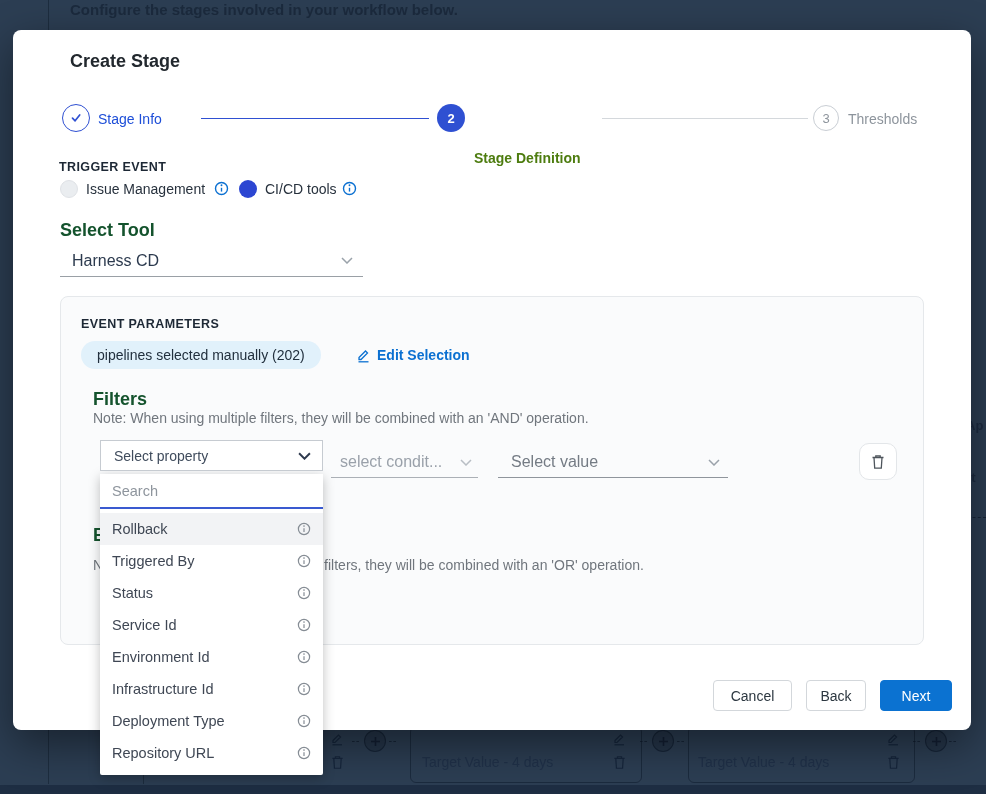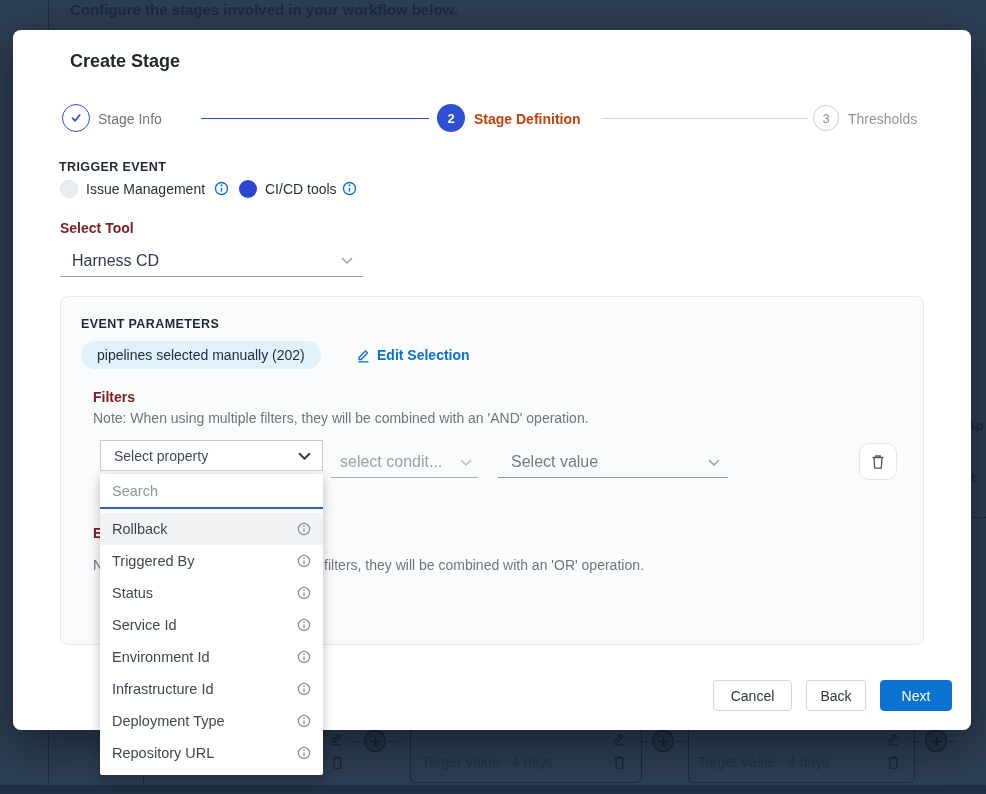--- a/index.html
+++ b/index.html
@@ -38,21 +38,21 @@
   .step-line   { top:88px; height:0; }
 
   
   .eyebrow { font-size:12.5px; font-weight:700; letter-spacing:.4px; color:#1d2835; }
   .radio { width:18px; height:18px; border-radius:50%; top:150px; }
   .radio-off { background:#eaedf0; border:1px solid #dfe2e6; }
   .radio-on  { background:#2c46d2; }
   .radio-label { top:151px; font-size:14px; color:#27313d; white-space:nowrap; }
   .info-icon { top:151px; }
 
-  .field-label { font-size:14px; font-weight:700; color:#7f1d1d; }
+  .field-label { font-size:18px; font-weight:700; color:#14532d; }
   .u-select { border-bottom:1px solid #9aa0a6; display:flex; align-items:center; }
   .u-select .txt { font-size:16px; }
   .u-select .chev { margin-left:auto; display:flex; }
 
   
   .ep-card { left:47px; top:266px; width:864px; height:349px; background:#fafbfc;
              border:1px solid #e5e8eb; border-radius:8px; }
   .badge { left:20px; top:44px; height:28px; line-height:28px; padding:0 16px;
            border-radius:14px; background:#e1f1fb; font-size:14px; color:#22303e; white-space:nowrap; }
   .edit-link { left:295px; top:50px; display:flex; align-items:center; gap:6px;
@@ -150,27 +150,27 @@
 
 <div class="abs modal">
 
   <div class="abs modal-title">Create Stage</div>
 
   <div class="abs step-circle step-done">
     <svg width="14" height="14" viewBox="0 0 14 14">
         <path d="M3.5 7.2l2.6 2.6 4.6-5.8" fill="none" stroke="#2f50d2" stroke-width="1.7" stroke-linecap="round" stroke-linejoin="round"></path>
       </svg>
   </div>
-  <div class="abs step-label" style="left:85px; color:#737373;text-align:center;">Stage Info</div>
+  <div class="abs step-label" style="left:85px; color:#1d4ed8;text-align:center;">Stage Info</div>
   <div class="abs step-line" style="left:188px; width:228px; border-top:1.5px solid #2f50d2;"></div>
 
   <div class="abs step-circle step-active">
       <span>2</span>
     </div>
-  <div class="abs step-label" style="left:461px; font-weight:700; color:#c2410c;">Stage Definition</div>
+  <div class="abs step-label" style="left:461px; font-weight:700; color:#4d7c0f;margin-top:39px;">Stage Definition</div>
   <div class="abs step-line" style="left:589px; width:206px; border-top:1px solid #d4d8dc;"></div>
 
   <div class="abs step-circle step-next">
       <span>3</span>
     </div>
   <div class="abs step-label" style="left:835px; color:#8d949c;">Thresholds</div>
 
   <div class="abs eyebrow" style="left:46px; top:130px;">TRIGGER EVENT</div>
 
   <div class="abs radio radio-off" style="left:47px;"></div>

